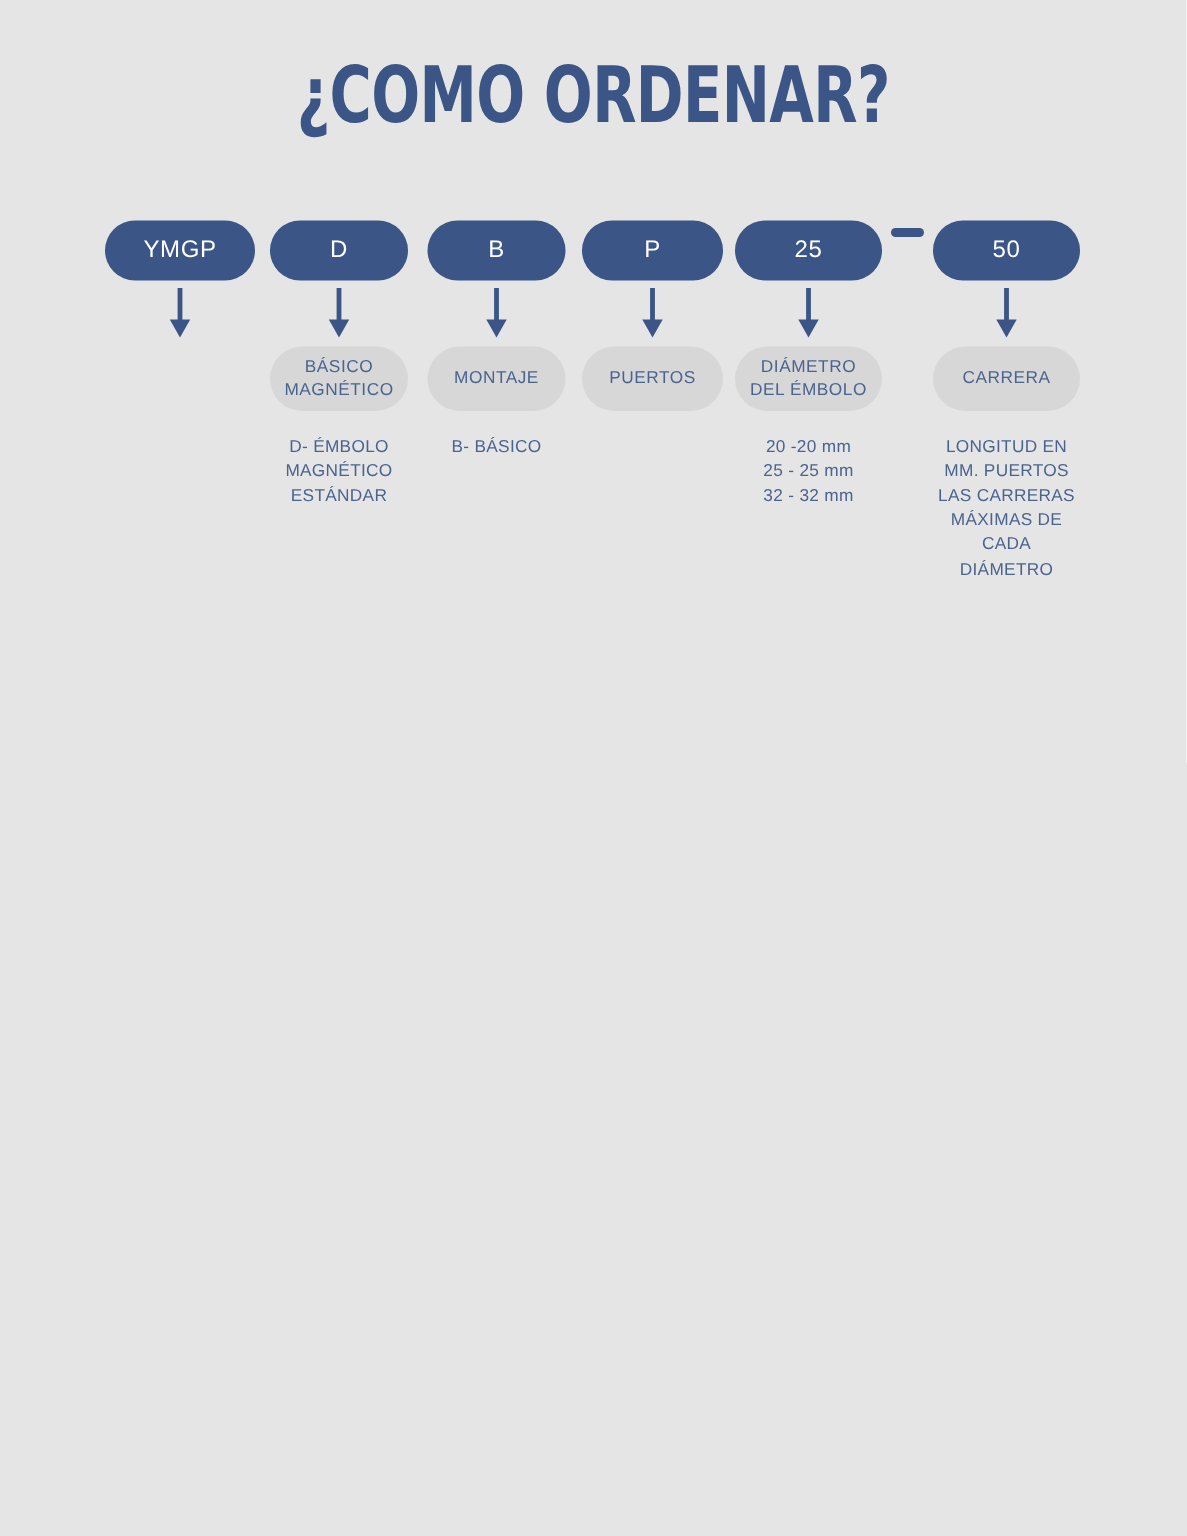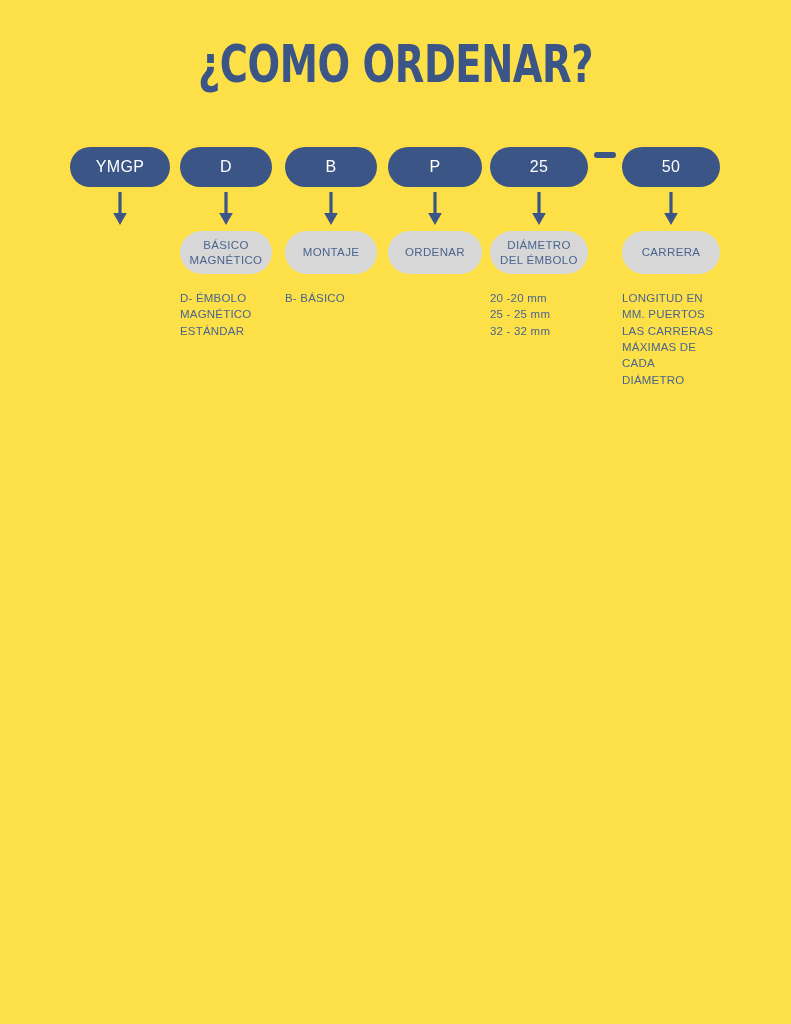--- a/index.html
+++ b/index.html
@@ -8,21 +8,21 @@
     width: 791px;
     height: 1024px;
     background: #ffffff;
     font-family: "Liberation Sans", sans-serif;
   }
 
   #page {
     position: relative;
     width: 791px;
     height: 1024px;
-    background: #fde047;
+    background: #e5e5e5;
     overflow: hidden;
   }
 
   
   .title {
     position: absolute;
     left: 0;
     top: 36px;
     width: 791px;
     text-align: center;
@@ -76,21 +76,21 @@
     text-align: center;
     color: #4a6490;
     font-size: 11.5px;
     letter-spacing: 0.35px;
     line-height: 1.25;
     padding: 5px 6px;
   }
 
   .desc {
     margin-top: 16px;
-    text-align: left;
+    text-align: center;
     color: #4a6490;
     font-size: 11.5px;
     line-height: 1.42;
     letter-spacing: 0.2px;
   }
   .desc div { white-space: nowrap; }
 
   
   .dash {
     position: absolute;
@@ -159,21 +159,21 @@
 
   <div class="col" style="left:388px; width:94px;">
     <div class="pill">P</div>
     <div class="arrow-wrap">
       <svg class="arrow-svg" width="16" height="34" viewBox="0 0 16 34" aria-hidden="true">
         <rect x="6.4" y="0" width="3.2" height="22" fill="#3a5586"></rect>
         <polygon points="8,33 1.2,21 14.8,21" fill="#3a5586"></polygon>
       </svg>
     </div>
     <div class="gray-box">
-      <span>ORDENAR</span>
+      <span>PUERTOS</span>
     </div>
   </div>
 
   <div class="col" style="left:490px; width:98px;">
     <div class="pill">25</div>
     <div class="arrow-wrap">
       <svg class="arrow-svg" width="16" height="34" viewBox="0 0 16 34" aria-hidden="true">
         <rect x="6.4" y="0" width="3.2" height="22" fill="#3a5586"></rect>
         <polygon points="8,33 1.2,21 14.8,21" fill="#3a5586"></polygon>
       </svg>

